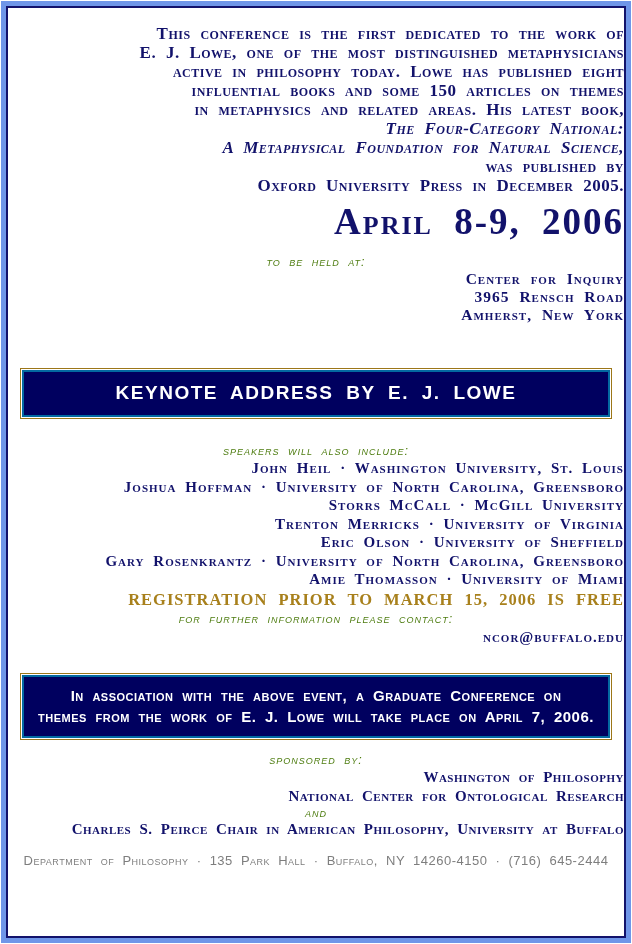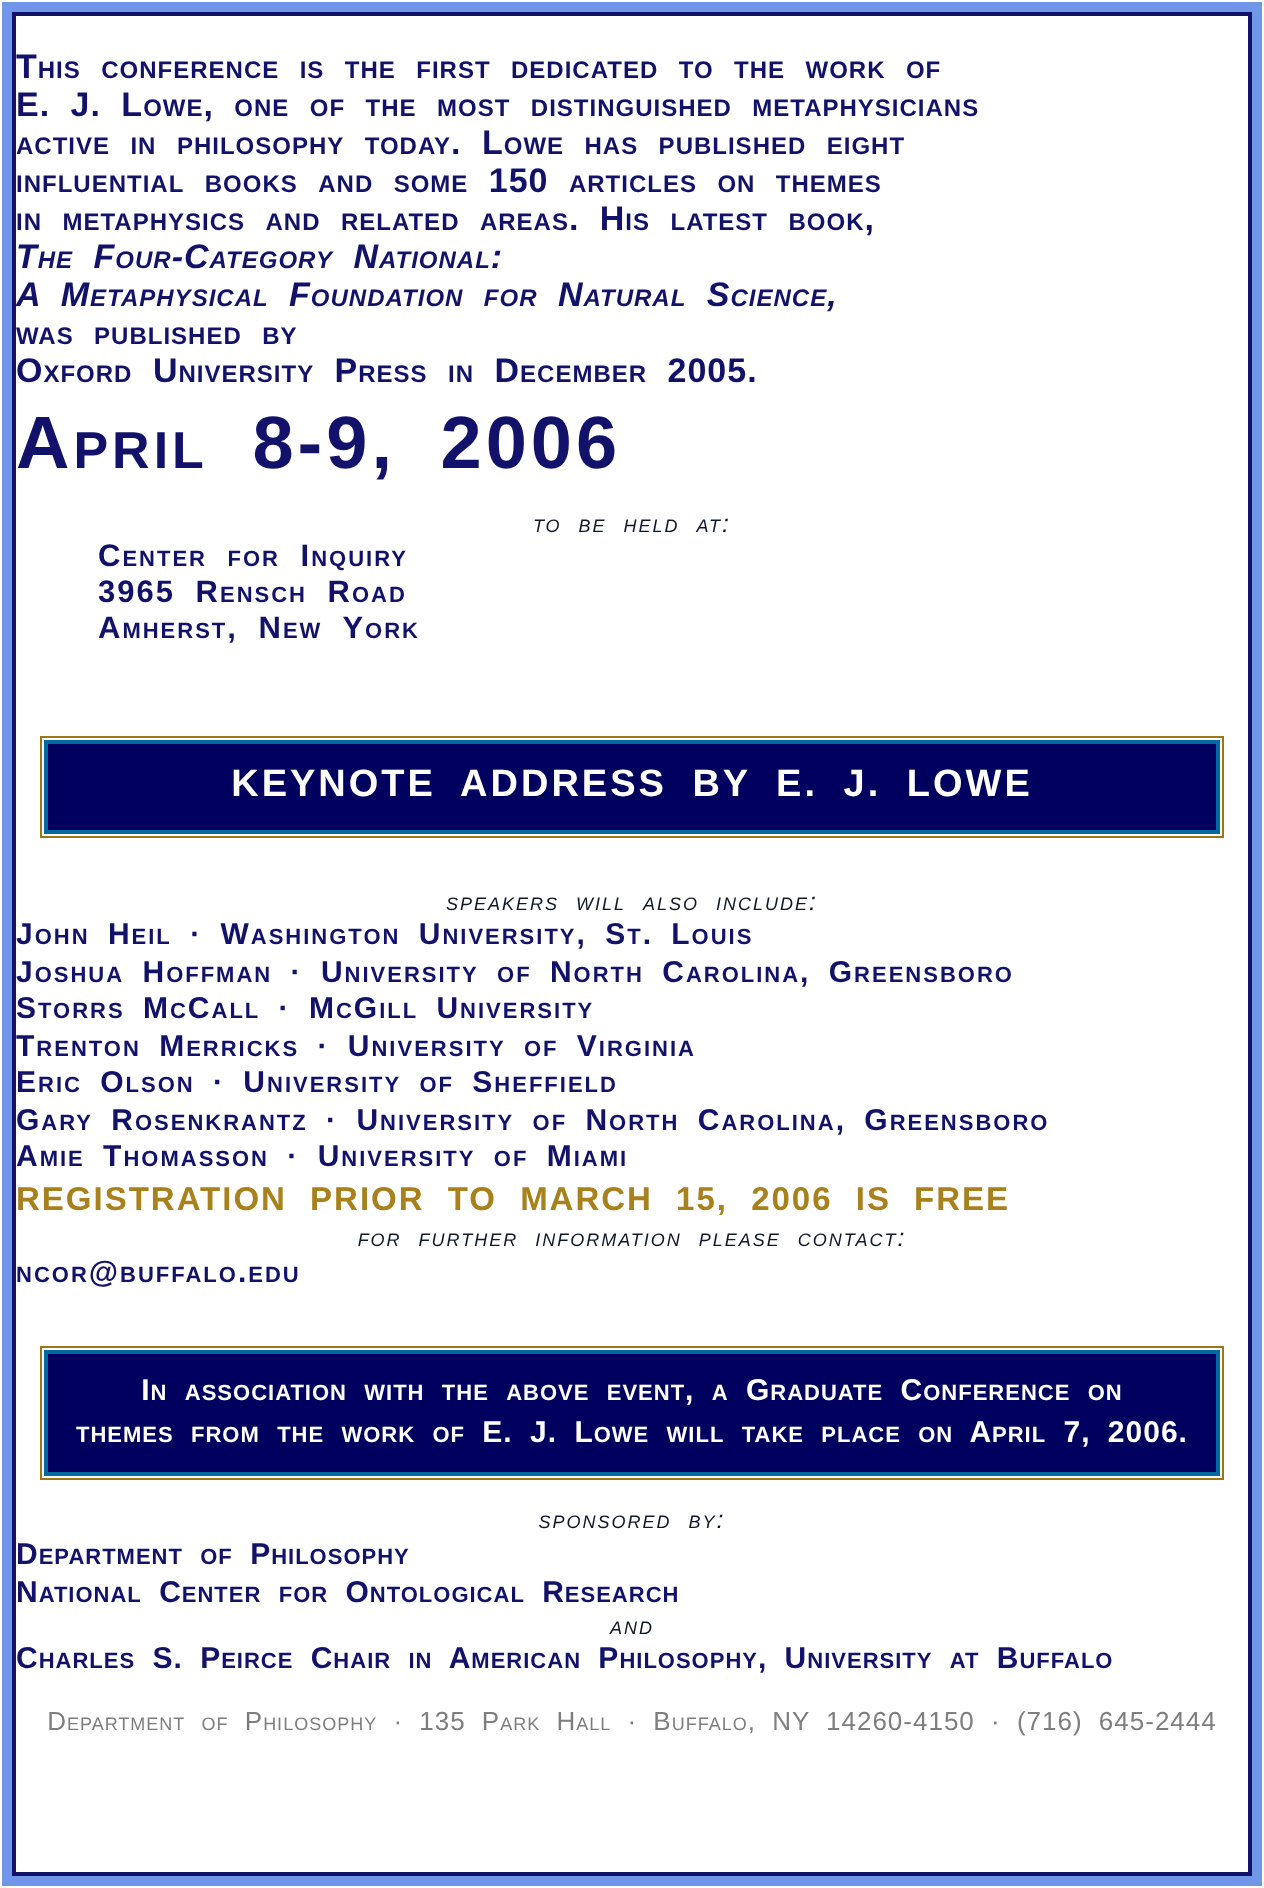--- a/index.html
+++ b/index.html
@@ -21,23 +21,24 @@
     width: 100%; height: 100%;
     border: 2px solid #12126b;
     background: #ffffff;
     overflow: hidden;
     display: flex;
     flex-direction: column;
     align-items: stretch;
   }
   .sc {
     font-variant: small-caps;
-    text-align: left;
+    text-align: right;
     color: #12126b;
     font-weight: 700;
+    font-family: Liberation Serif, serif;
   }
   .intro { margin-top: 16px; }
   .intro-line {
     font-size: 17px; line-height: 19px;
     letter-spacing: 0.5px; word-spacing: 5px;
   }
   .book-title {
     font-style: italic;
     font-size: 17px; line-height: 19px;
     letter-spacing: 0.5px; word-spacing: 5px;
@@ -45,21 +46,21 @@
   .date-line {
     margin-top: 5px;
     font-size: 37px; line-height: 44px;
     letter-spacing: 2px; word-spacing: 10px;
   }
   .gray-italic {
     font-variant: small-caps;
     font-style: italic;
     font-weight: 400;
     text-align: center;
-    color: #0f172a;
+    color: #4d7c0f;
     font-size: 12.5px; line-height: 16px;
     letter-spacing: 1px; word-spacing: 4px;
   }
   .venue { margin-top: 10px; }
   .venue-line {
     font-size: 15.5px; line-height: 18px;
     letter-spacing: 1px; word-spacing: 5px; padding-left: 41px;
   }
   .gold-banner {
     background: #00005f;
@@ -164,21 +165,21 @@
         <div class="sc email-line">ncor@buffalo.edu</div>
       </div>
 
       <div class="gold-banner grad-banner">
         <div class="banner-text grad-line">In association with the above event, a Graduate Conference on</div>
         <div class="banner-text grad-line">themes from the work of E. J. Lowe will take place on April 7, 2006.</div>
       </div>
 
       <div class="sponsors">
         <div class="gray-italic">sponsored by:</div>
-        <div class="sc sponsor-line">Department of Philosophy</div>
+        <div class="sc sponsor-line">Washington of Philosophy</div>
         <div class="sc sponsor-line">National Center for Ontological Research</div>
         <div class="gray-italic and-line">and</div>
         <div class="sc sponsor-line">Charles S. Peirce Chair in American Philosophy, University at Buffalo</div>
       </div>
 
       <div class="footer-line">Department of Philosophy · 135 Park Hall · Buffalo, NY 14260-4150 · (716) 645-2444</div>
 
     </div>
   </div>
 </div>

